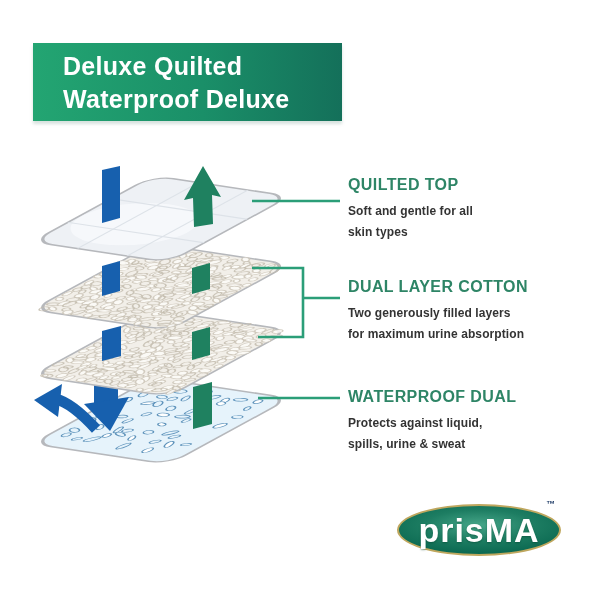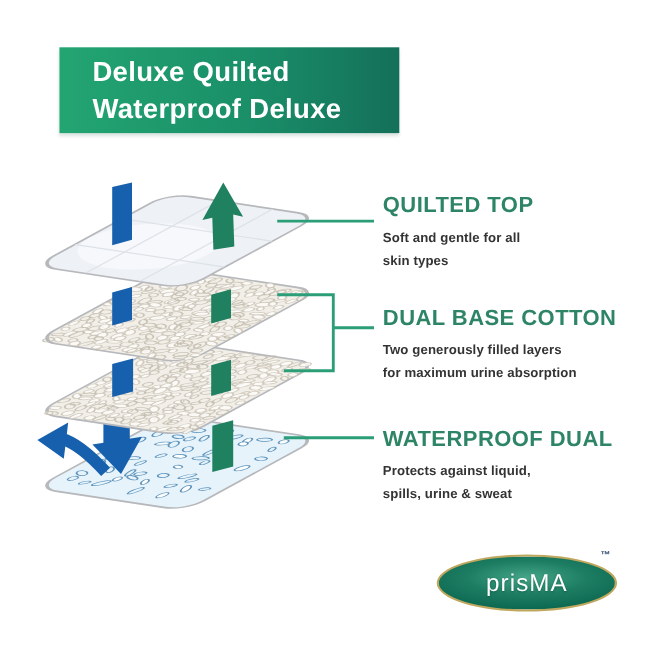--- a/index.html
+++ b/index.html
@@ -6,45 +6,45 @@
   .canvas{
     position:relative;width:600px;height:600px;background:#ffffff;overflow:hidden;
     font-family:"Liberation Sans","DejaVu Sans",sans-serif;
   }
   
   .banner{
     position:absolute;left:33px;top:43px;width:309px;height:78px;
     background:linear-gradient(90deg,#23a572 0%,#1a8f68 55%,#14705a 100%);
     box-shadow:0 3px 3px rgba(140,170,160,.35);
     color:#ffffff;font-weight:bold;font-size:25px;line-height:33px;
-    padding:7px 0 0 30px;box-sizing:border-box;letter-spacing:.3px;margin-left:21px;
+    padding:7px 0 0 30px;box-sizing:border-box;letter-spacing:.3px;
   }
   
   .diagram{position:absolute;left:0;top:0;}
   
   .feature{position:absolute;left:348px;width:242px;}
   .feature h3{
-    margin:0 0 7px 0;font-size:20px;font-weight:bold;letter-spacing:.4px;
+    margin:0 0 7px 0;font-size:16px;font-weight:bold;letter-spacing:.4px;
     color:#2e8566;
   }
   .feature p{
     margin:0;font-size:12px;line-height:21px;color:#333333;font-weight:600;
     white-space:pre-line;letter-spacing:.1px;
   }
   .f1{top:176px}.f2{top:278px}.f3{top:388px}
   
   .logo{
     position:absolute;left:397px;top:504px;width:164px;height:52px;
     border-radius:50%;
     background:radial-gradient(ellipse 62% 58% at 50% 40%,#46a689 0%,#1d7d62 55%,#0c6a52 100%);
     border:2px solid #bfa75e;box-sizing:border-box;
     display:flex;align-items:center;justify-content:center;
   }
   .logo-text{
-    color:#ffffff;font-weight:normal;font-size:22px;letter-spacing:1px;
+    color:#ffffff;font-weight:bold;font-size:34px;letter-spacing:1px;
     text-shadow:0 1px 2px rgba(0,60,40,.45);
   }
   .tm{
     position:absolute;left:546px;top:499px;font-size:9px;font-weight:bold;color:#1d3a66;
   }
 </style>
 </head>
 <body>
 
 <div class="canvas">
@@ -607,21 +607,21 @@
     </g>
   </svg>
 
   <section class="feature f1">
     <h3>QUILTED TOP</h3>
     <p>Soft and gentle for all
 skin types</p>
   </section>
 
   <section class="feature f2">
-    <h3>DUAL BASE COTTON</h3>
+    <h3>DUAL LAYER COTTON</h3>
     <p>Two generously filled layers
 for maximum urine absorption</p>
   </section>
 
   <section class="feature f3">
     <h3>WATERPROOF DUAL</h3>
     <p>Protects against liquid,
 spills, urine &amp; sweat</p>
   </section>
 

